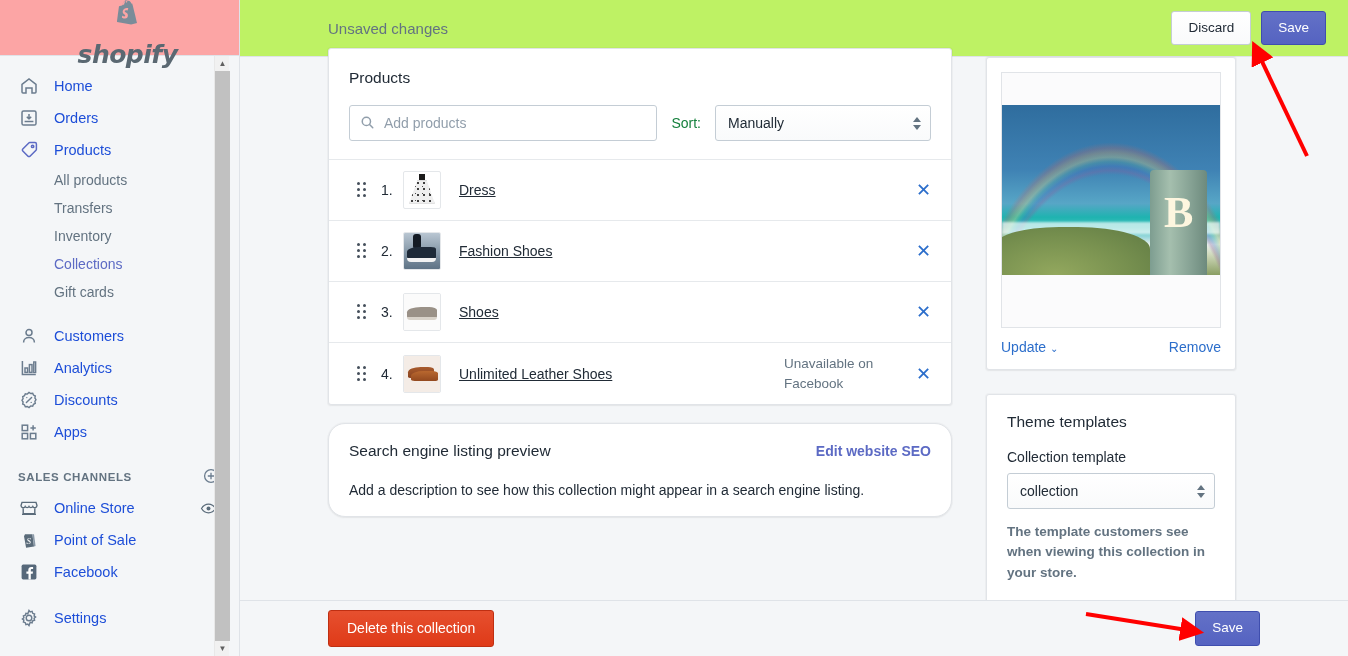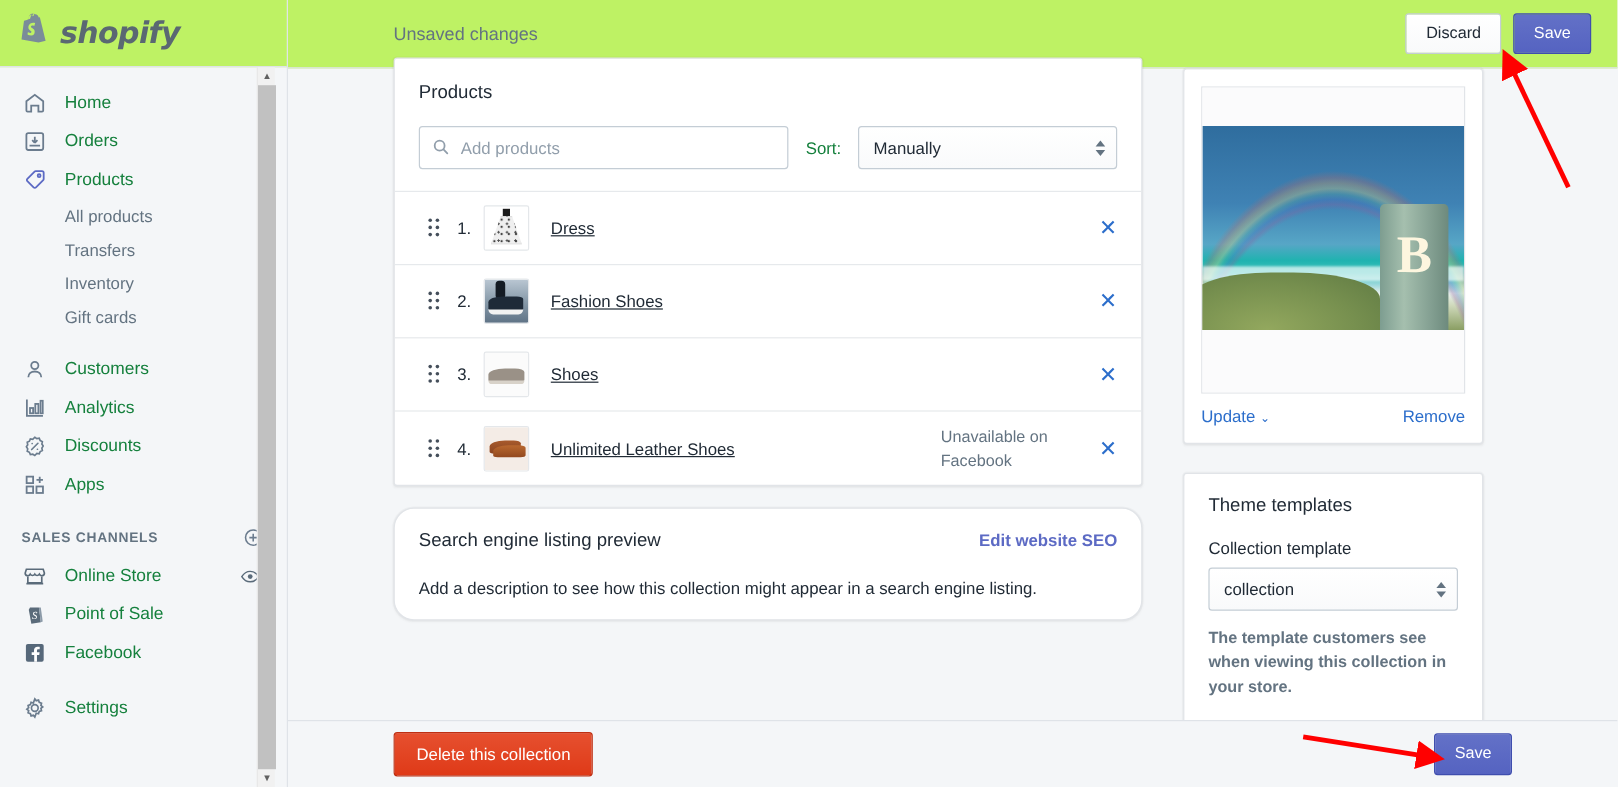--- a/index.html
+++ b/index.html
@@ -13,37 +13,37 @@
 
   
   .sidebar {
     width: 240px; height: 656px;
     background: #f4f6f8;
     border-right: 1px solid #dfe3e8;
     position: relative;
     flex: 0 0 240px;
   }
   .brand {
-    height: 56px; background: #bef264;
+    height: 56px; background: #fca5a5;
     border-bottom: 1px solid #dfe3e8;
-    display: flex; align-items: center; padding-left: 16px; gap: 8px;
+    display: flex; align-items: center; padding-left: 16px; gap: 8px; flex-direction: column;
   }
   .brand-word {
     font-family: "DejaVu Sans", sans-serif;
     font-size: 25px; font-weight: bold; font-style: italic;
     color: #5a6872; letter-spacing: -0.5px;
   }
   .nav { padding-top: 14px; }
   .nav-item {
     display: flex; align-items: center;
     height: 32px; padding-left: 18px; gap: 14px;
     font-size: 14.5px; color: #454f5b; cursor: pointer;
     position: relative;
   }
-  .nav-item .label { color: #15803d; }
+  .nav-item .label { color: #1d4ed8; }
   .nav-icon { width: 22px; height: 22px; flex: 0 0 22px; display:flex; align-items:center; justify-content:center; }
   .nav-sub {
     display: flex; align-items: center; height: 28px;
     padding-left: 54px; font-size: 14px; color: #637381; cursor: pointer;
   }
   .nav-sub.active { color: #5c6ac4; }
   .nav-gap { height: 14px; }
   .section-head {
     display: flex; align-items: center; justify-content: space-between;
     padding: 0 20px 0 18px; height: 30px;
@@ -290,20 +290,23 @@
       </div>
 
       <div class="nav-sub">
           <span>All products</span>
         </div>
       <div class="nav-sub">
           <span>Transfers</span>
         </div>
       <div class="nav-sub">
           <span>Inventory</span>
+        </div>
+      <div class="nav-sub active">
+          <span>Collections</span>
         </div>
       <div class="nav-sub">
           <span>Gift cards</span>
         </div>
 
       <div class="nav-gap"></div>
 
       <div class="nav-item">
         <span class="nav-icon">
           <svg width="20" height="20" viewBox="0 0 20 20" fill="none" stroke="#6b7c8e" stroke-width="1.5">

